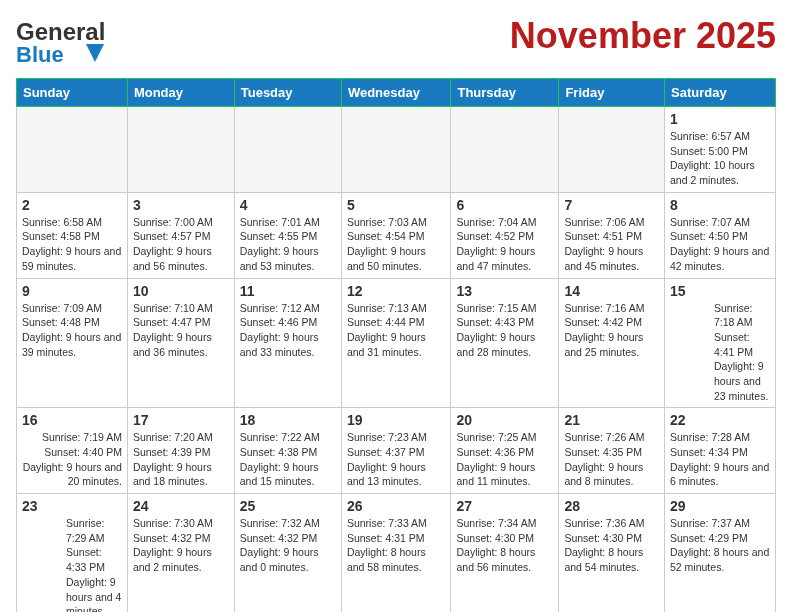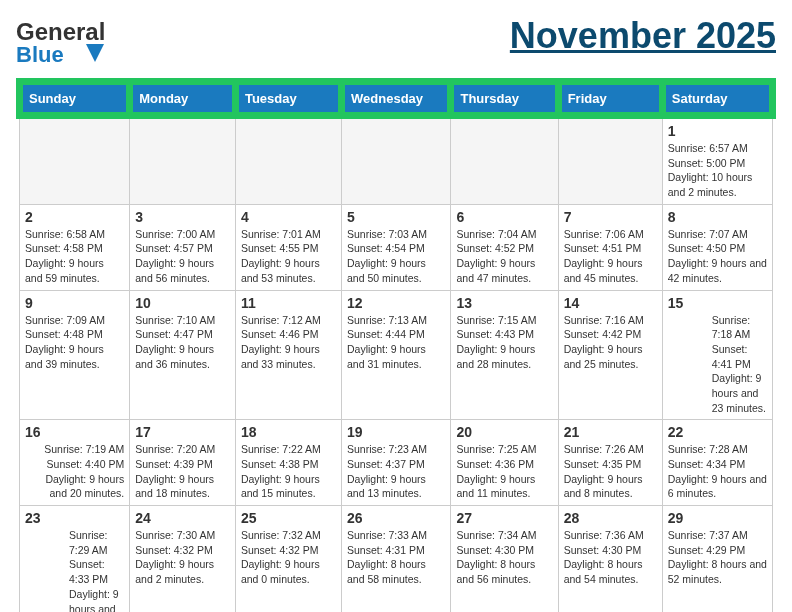--- a/index.html
+++ b/index.html
@@ -20,41 +20,40 @@
       display: flex;
       flex-direction: column;
       align-items: flex-start;
     }
     .title-area {
       text-align: right;
     }
     .month-title {
       font-size: 36px;
       font-weight: bold;
-      color: #0c4a6e;
+      color: #b91c1c;
       line-height: 1.1;
-      text-decoration: underline;
     }
     .location {
       font-size: 15px;
       color: #555;
     }
     .calendar {
       width: 100%;
       border-collapse: collapse;
       border: 1px solid #ccc;
     }
     .calendar th {
       background-color: #1a7abf;
       color: #fff;
       font-size: 13px;
       font-weight: bold;
       padding: 6px 6px;
       text-align: left;
-      border: 7px solid #22c55e;
+      border: 1px solid #22c55e;
     }
     .calendar td {
       border: 1px solid #ccc;
       vertical-align: top;
       padding: 4px 5px;
       width: 113px;
       min-height: 80px;
       font-size: 11px;
       color: #333;
       background: #fff;

